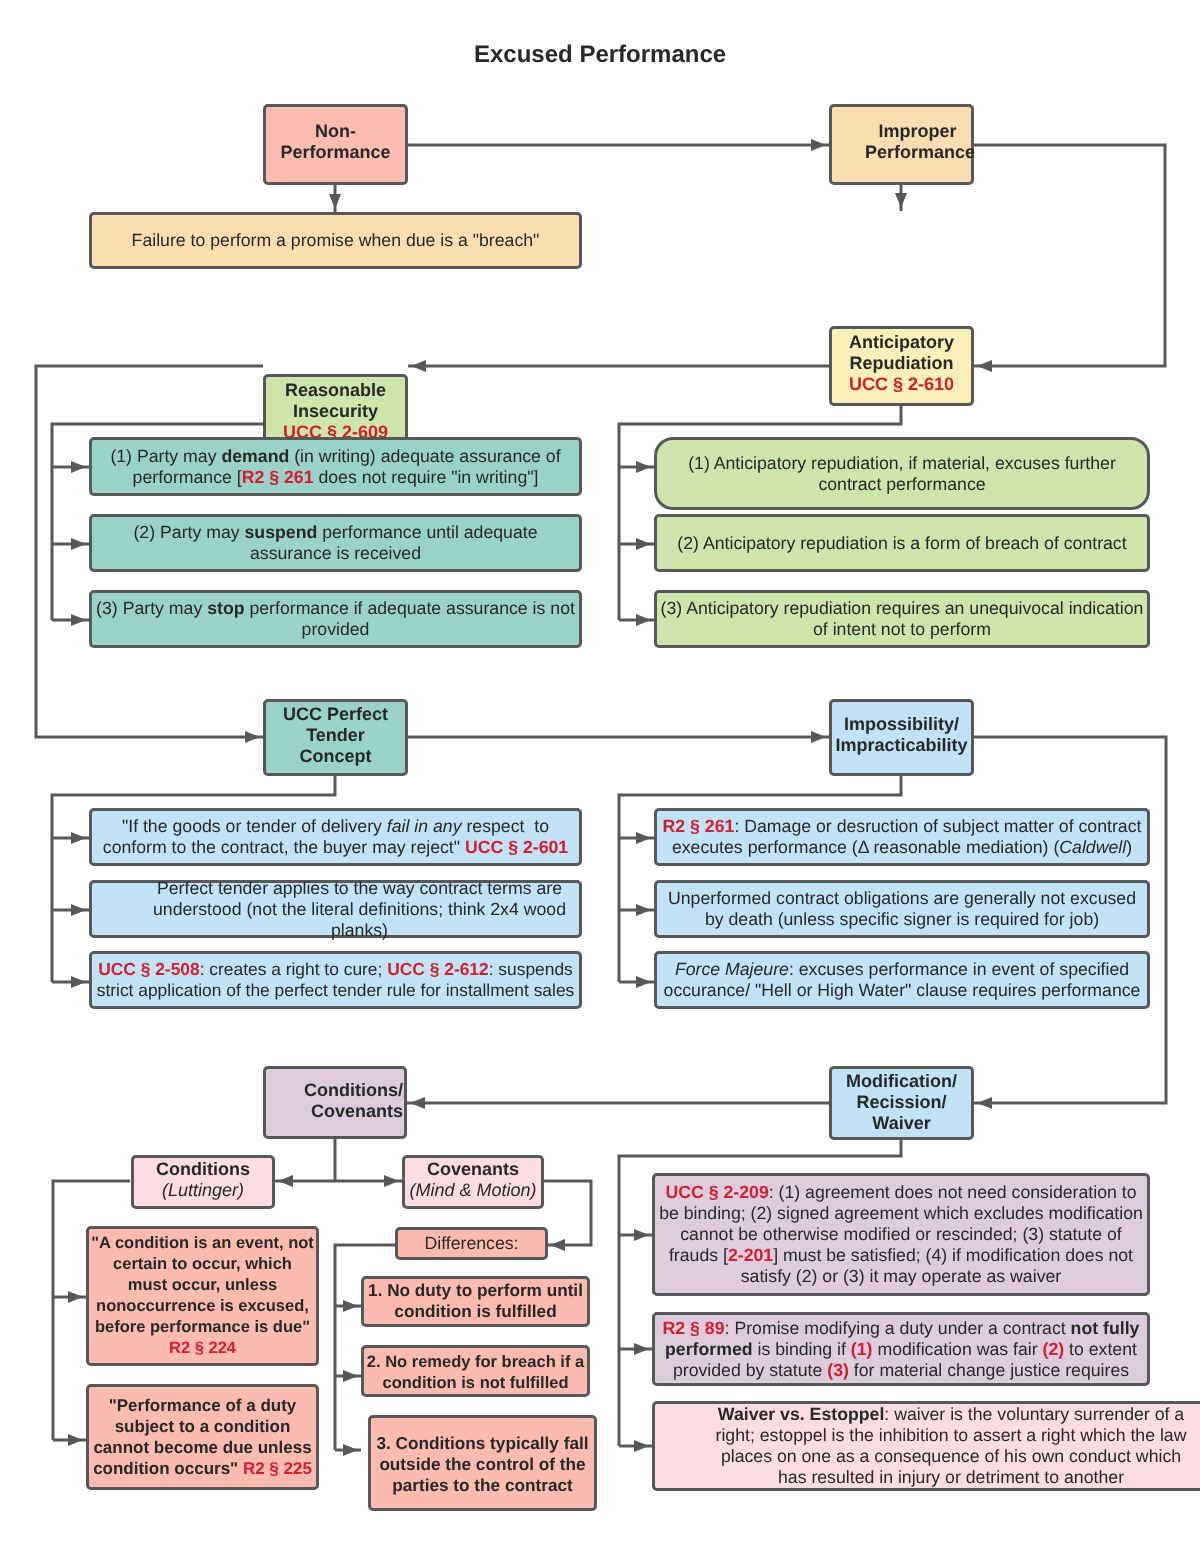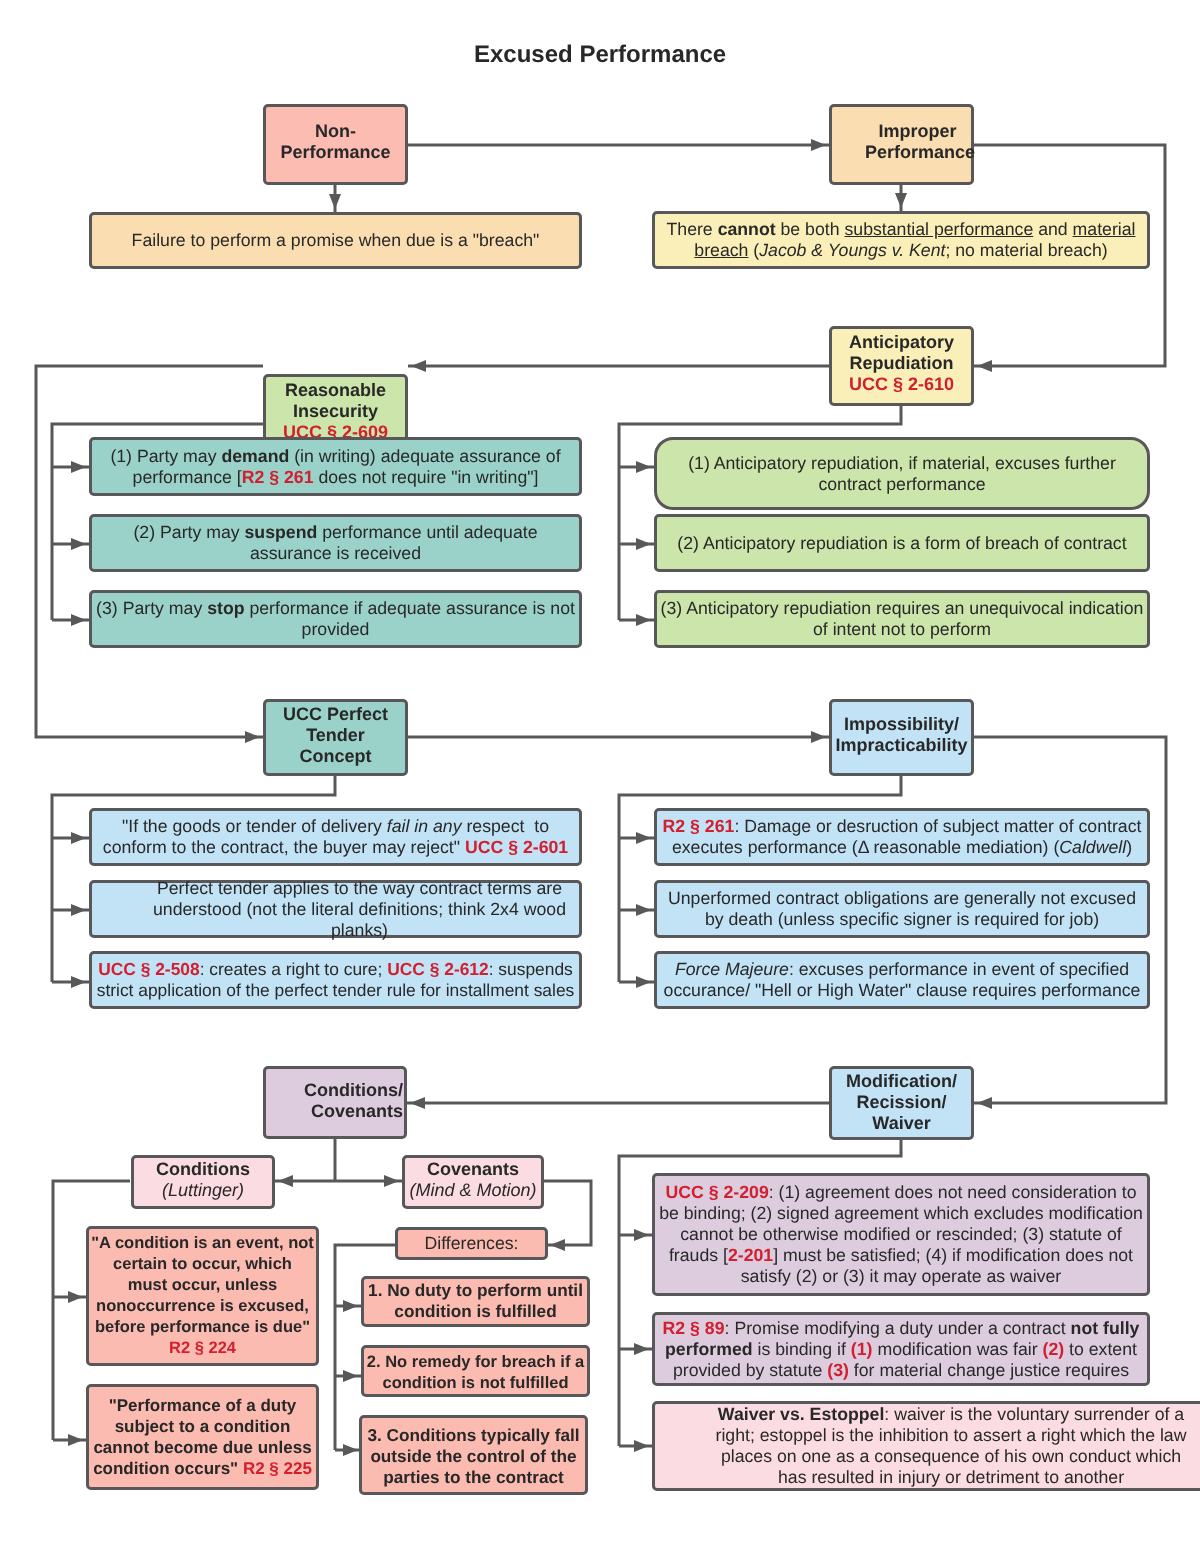--- a/index.html
+++ b/index.html
@@ -101,23 +101,20 @@
   <div class="title">Excused Performance</div>
   <div class="node" style="left:263px;top:104px;width:145px;height:81px;background:#fcbcb1;font-size:18px;">
       <span style="position:relative;top:-3px">Non-<br>Performance</span>
     </div>
   <div class="node" style="left:89px;top:212px;width:493px;height:57px;background:#fbddb2;font-size:17.7px;">
       <span style="position:relative;top:0px"><span class="rg">Failure to perform a promise when due is a "breach"</span></span>
     </div>
   <div class="node" style="left:829px;top:104px;width:145px;height:81px;background:#fbddb2;font-size:18px;padding-left:32px;">
       <span style="position:relative;top:-3px">Improper<br>Performance</span>
     </div>
-  <div class="node" style="left:652px;top:211px;width:498px;height:58px;background:#faefb8;font-size:17.7px;">
-      <span style="position:relative;top:0px"><span class="rg">There <b>cannot</b> be both <u>substantial performance</u> and <u>material</u><br><u>breach</u> (<i>Jacob &amp; Youngs v. Kent</i>; no material breach)</span></span>
-    </div>
   <div class="node" style="left:263px;top:326px;width:145px;height:80px;background:#cbe5ab;font-size:18px;margin-top:48px;">
       <span style="position:relative;top:-3px">Reasonable<br>Insecurity<br><span class="red">UCC § 2-609</span></span>
     </div>
   <div class="node" style="left:829px;top:326px;width:145px;height:80px;background:#faefb8;font-size:18px;">
       <span style="position:relative;top:-3px">Anticipatory<br>Repudiation<br><span class="red">UCC § 2-610</span></span>
     </div>
   <div class="node" style="left:89px;top:437px;width:493px;height:59px;background:#9ad2c9;font-size:17.7px;">
       <span style="position:relative;top:0px"><span class="rg">(1) Party may <b>demand</b> (in writing) adequate assurance of<br>performance [<b class="red">R2 § 261</b> does not require "in writing"]</span></span>
     </div>
   <div class="node" style="left:89px;top:514px;width:493px;height:58px;background:#9ad2c9;font-size:17.7px;">
@@ -179,21 +176,21 @@
     </div>
   <div class="node" style="left:395px;top:1227px;width:153px;height:33px;background:#fcbbb0;font-size:17.7px;">
       <span style="position:relative;top:0px"><span class="rg">Differences:</span></span>
     </div>
   <div class="node" style="left:361px;top:1276px;width:229px;height:51px;background:#fcbbb0;font-size:17.2px;">
       <span style="position:relative;top:-1px">1. No duty to perform until<br>condition is fulfilled</span>
     </div>
   <div class="node" style="left:361px;top:1345px;width:229px;height:52px;background:#fcbbb0;font-size:16.5px;">
       <span style="position:relative;top:2px">2. No remedy for breach if a<br>condition is not fulfilled</span>
     </div>
-  <div class="node" style="left:359px;top:1415px;width:229px;height:80px;background:#fcbbb0;font-size:17.2px;">
+  <div class="node" style="left:368px;top:1415px;width:229px;height:96px;background:#fcbbb0;font-size:17.2px;">
       <span style="position:relative;top:1px">3. Conditions typically fall<br>outside the control of the<br>parties to the contract</span>
     </div>
   <div class="node" style="left:652px;top:1173px;width:498px;height:123px;background:#dcccde;font-size:17.7px;">
       <span style="position:relative;top:0px"><span class="rg"><b class="red">UCC § 2-209</b>: (1) agreement does not need consideration to<br>be binding; (2) signed agreement which excludes modification<br>cannot be otherwise modified or rescinded; (3) statute of<br>frauds [<b class="red">2-201</b>] must be satisfied; (4) if modification does not<br>satisfy (2) or (3) it may operate as waiver</span></span>
     </div>
   <div class="node" style="left:652px;top:1312px;width:498px;height:74px;background:#dcccde;font-size:17.7px;">
       <span style="position:relative;top:0px"><span class="rg"><b class="red">R2 § 89</b>: Promise modifying a duty under a contract <b>not fully</b><br><b>performed</b> is binding if <b class="red">(1)</b> modification was fair <b class="red">(2)</b> to extent<br>provided by statute <b class="red">(3)</b> for material change justice requires</span></span>
     </div>
   <div class="node" style="left:652px;top:1401px;width:598px;height:90px;background:#fbdce3;font-size:17.7px;">
       <span style="position:relative;top:0px"><span class="rg"><b>Waiver vs. Estoppel</b>: waiver is the voluntary surrender of a<br>right; estoppel is the inhibition to assert a right which the law<br>places on one as a consequence of his own conduct which<br>has resulted in injury or detriment to another</span></span>

